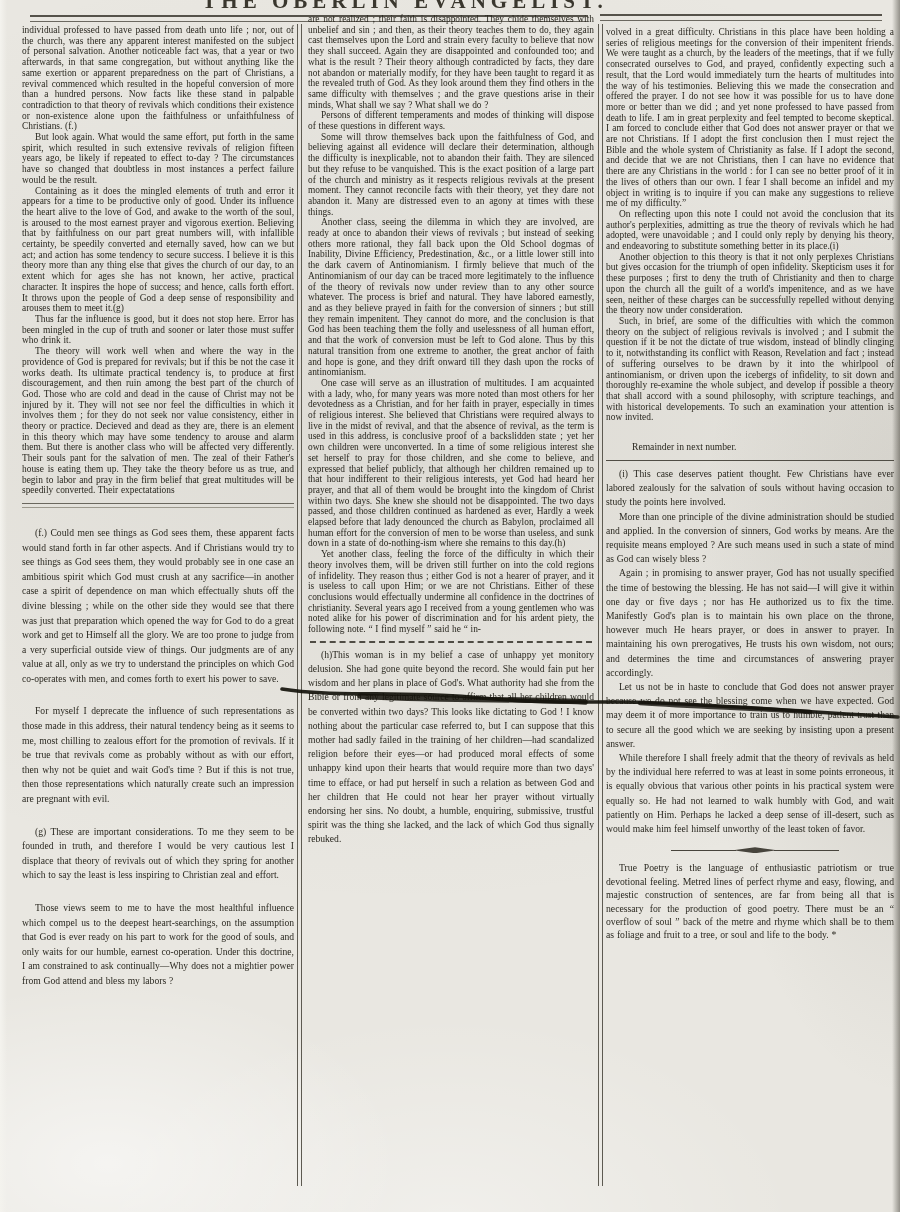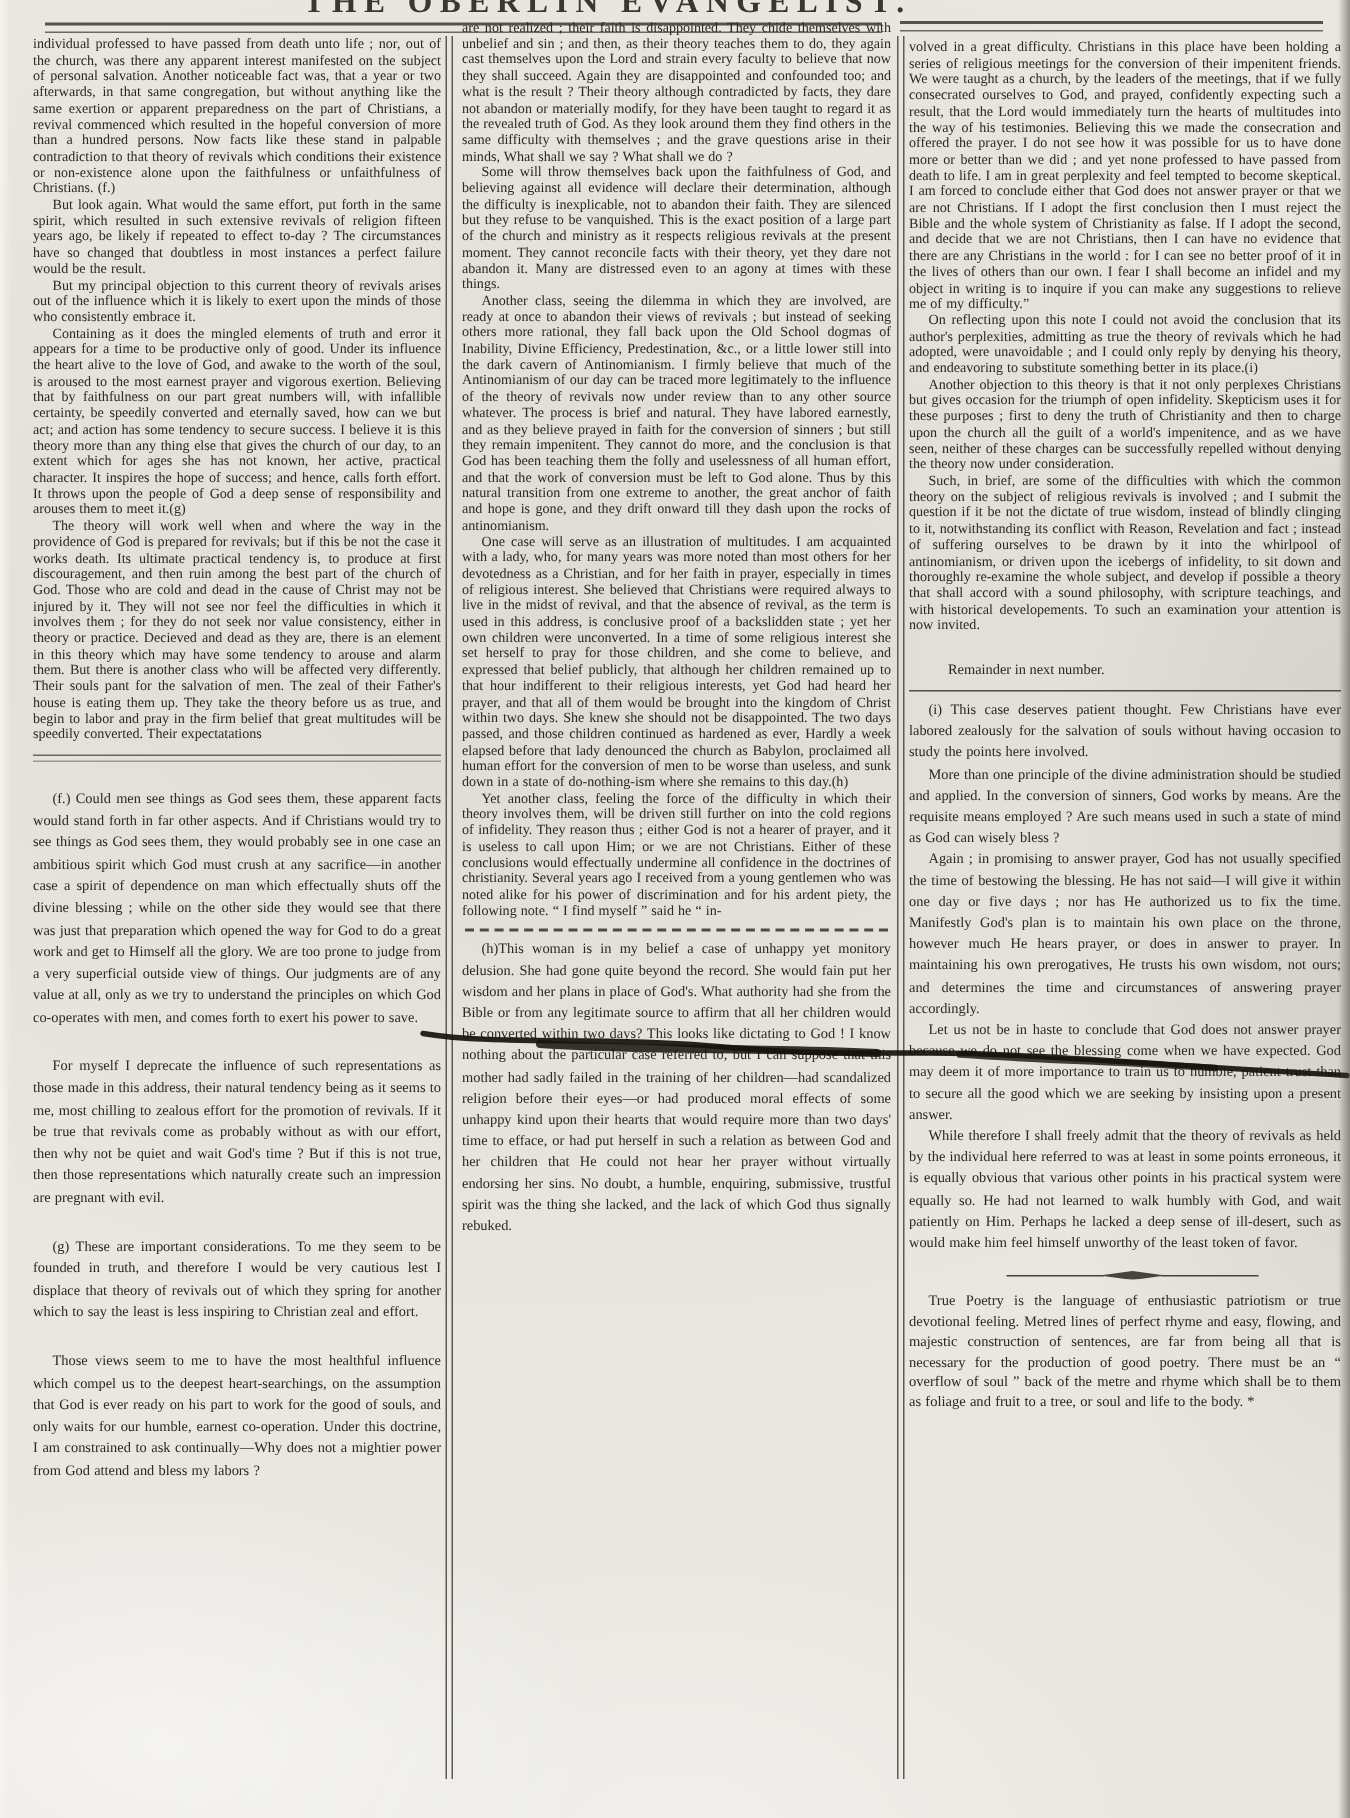--- a/index.html
+++ b/index.html
@@ -71,32 +71,33 @@
   <div class="masthead">THE OBERLIN EVANGELIST.</div>
   <div class="toprule seg-left"></div>
   <div class="toprule seg-right"></div>
 
   <div class="vrule v1"></div>
   <div class="vrule v2"></div>
 
   <div class="col col1">
     <p class="p cont">individual professed to have passed from death unto life ; nor, out of the church, was there any apparent interest manifested on the subject of personal salvation.  Another noticeable fact was, that a year or two afterwards, in that same congregation, but without anything like the same exertion or apparent preparedness on the part of Christians, a revival commenced which resulted in the hopeful conversion of more than a hundred persons.  Now facts like these stand in palpable contradiction to that theory of revivals which conditions their existence or non-existence alone upon the faithfulness or unfaithfulness of Christians. (f.)</p>
     <p class="p">But look again.  What would the same effort, put forth in the same spirit, which resulted in such extensive revivals of religion fifteen years ago, be likely if repeated to effect to-day ?  The circumstances have so changed that doubtless in most instances a perfect failure would be the result.</p>
-    <p class="p">But my principal objection to this current theory of revivals arises out of the influence which it is likely to exert upon the minds of those who consistently embrace it.</p>
     <p class="p">Containing as it does the mingled elements of truth and error it appears for a time to be productive only of good.  Under its influence the heart alive to the love of God, and awake to the worth of the soul, is aroused to the most earnest prayer and vigorous exertion.  Believing that by faithfulness on our part great numbers will, with infallible certainty, be speedily converted and eternally saved, how can we but act; and action has some tendency to secure success.  I believe it is this theory more than any thing else that gives the church of our day, to an extent which for ages she has not known, her active, practical character.  It inspires the hope of success; and hence, calls forth effort.  It throws upon the people of God a deep sense of responsibility and arouses them to meet it.(g)</p>
+    <p class="p">Thus far the influence is good, but it does not stop here.  Error has been mingled in the cup of truth and sooner or later those must suffer who drink it.</p>
     <p class="p">The theory will work well when and where the way in the providence of God is prepared for revivals; but if this be not the case it works death.  Its ultimate practical tendency is, to produce at first discouragement, and then ruin among the best part of the church of God. Those who are cold and dead in the cause of Christ may not be injured by it.  They will not see nor feel the difficulties in which it involves them ; for they do not seek nor value consistency, either in theory or practice.  Decieved and dead as they are, there is an element in this theory which may have some tendency to arouse and alarm them.  But there is another class who will be affected very differently.  Their souls pant for the salvation of men.  The zeal of their Father's house is eating them up.  They take the theory before us as true, and begin to labor and pray in the firm belief that great multitudes will be speedily converted.  Their expectatations</p>
     <div class="fnrule"></div>
     <p class="fn">(f.) Could men see things as God sees them, these apparent facts would stand forth in far other aspects.  And if Christians would try to see things as God sees them, they would probably see in one case an ambitious spirit which God must crush at any sacrifice—in another case a spirit of dependence on man which effectually shuts off the divine blessing ; while on the other side they would see that there was just that preparation which opened the way for God to do a great work and get to Himself all the glory.  We are too prone to judge from a very superficial outside view of things.  Our judgments are of any value at all, only as we try to understand the principles on which God co-operates with men, and comes forth to exert his power to save.</p>
     <p class="fn">For myself I deprecate the influence of such representations as those made in this address, their natural tendency being as it seems to me, most chilling to zealous effort for the promotion of revivals.  If it be true that revivals come as probably without as with our effort, then why not be quiet and wait God's time ?  But if this is not true, then those representations which naturally create such an impression are pregnant with evil.</p>
     <p class="fn">(g) These are important considerations.  To me they seem to be founded in truth, and therefore I would be very cautious lest I displace that theory of revivals out of which they spring for another which to say the least is less inspiring to Christian zeal and effort.</p>
     <p class="fn">Those views seem to me to have the most healthful influence which compel us to the deepest heart-searchings, on the assumption that God is ever ready on his part to work for the good of souls, and only waits for our humble, earnest co-operation.  Under this doctrine, I am constrained to ask continually—Why does not a mightier power from God attend and bless my labors ?</p>
   </div>
 
   <div class="col col2">
     <p class="p cont">are not realized ; their faith is disappointed.  They chide themselves with unbelief and sin ; and then, as their theory teaches them to do, they again cast themselves upon the Lord and strain every faculty to believe that now they shall succeed.  Again they are disappointed and confounded too; and what is the result ?  Their theory although contradicted by facts, they dare not abandon or materially modify, for they have been taught to regard it as the revealed truth of God.  As they look around them they find others in the same difficulty with themselves ; and the grave questions arise in their minds, What shall we say ?  What shall we do ?</p>
+    <p class="p">Persons of different temperaments and modes of thinking will dispose of these questions in different ways.</p>
     <p class="p">Some will throw themselves back upon the faithfulness of God, and believing against all evidence will declare their determination, although the difficulty is inexplicable, not to abandon their faith.  They are silenced but they refuse to be vanquished.  This is the exact position of a large part of the church and ministry as it respects religious revivals at the present moment.  They cannot reconcile facts with their theory, yet they dare not abandon it.  Many are distressed even to an agony at times with these things.</p>
     <p class="p">Another class, seeing the dilemma in which they are involved, are ready at once to abandon their views of revivals ; but instead of seeking others more rational, they fall back upon the Old School dogmas of Inability, Divine Efficiency, Predestination, &amp;c., or a little lower still into the dark cavern of Antinomianism.  I firmly believe that much of the Antinomianism of our day can be traced more legitimately to the influence of the theory of revivals now under review than to any other source whatever.  The process is brief and natural.  They have labored earnestly, and as they believe prayed in faith for the conversion of sinners ; but still they remain impenitent.  They cannot do more, and the conclusion is that God has been teaching them the folly and uselessness of all human effort, and that the work of conversion must be left to God alone.  Thus by this natural transition from one extreme to another, the great anchor of faith and hope is gone, and they drift onward till they dash upon the rocks of antinomianism.</p>
     <p class="p">One case will serve as an illustration of multitudes.  I am acquainted with a lady, who, for many years was more noted than most others for her devotedness as a Christian, and for her faith in prayer, especially in times of religious interest.  She believed that Christians were required always to live in the midst of revival, and that the absence of revival, as the term is used in this address, is conclusive proof of a backslidden state ; yet her own children were unconverted.  In a time of some religious interest she set herself to pray for those children, and she come to believe, and expressed that belief publicly, that although her children remained up to that hour indifferent to their religious interests, yet God had heard her prayer, and that all of them would be brought into the kingdom of Christ within two days. She knew she should not be disappointed.  The two days passed, and those children continued as hardened as ever,  Hardly a week elapsed before that lady denounced the church as Babylon, proclaimed all human effort for the conversion of men to be worse than useless, and sunk down in a state of do-nothing-ism where she remains to this day.(h)</p>
     <p class="p">Yet another class, feeling the force of the difficulty in which their theory involves them, will be driven still further on into the cold regions of infidelity.  They reason thus ; either God is not a hearer of prayer, and it is useless to call upon Him; or we are not Christians.  Either of these conclusions would effectually undermine all confidence in the doctrines of christianity.  Several years ago I received from a young gentlemen who was noted alike for his power of discrimination and for his ardent piety, the following note.  “ I find myself ” said he “ in-</p>
     <div class="fnrule dashed"></div>
     <p class="fn">(h)This woman is in my belief a case of unhappy yet monitory delusion.  She had gone quite beyond the record.  She would fain put her wisdom and her plans in place of God's.  What authority had she from the Bible or from any legitimate source to affirm that all her children would be converted within two days?  This looks like dictating to God !  I know nothing about the particular case referred to, but I can suppose that this mother had sadly failed in the training of her children—had scandalized religion before their eyes—or had produced moral effects of some unhappy kind upon their hearts that would require more than two days' time to efface, or had put herself in such a relation as between God and her children that He could not hear her prayer without virtually endorsing her sins.  No doubt, a humble, enquiring, submissive, trustful spirit was the thing she lacked, and the lack of which God thus signally rebuked.</p>
   </div>
 
   <div class="col col3">
     <p class="p cont">volved in a great difficulty.  Christians in this place have been holding a series of religious meetings for the conversion of their impenitent friends.  We were taught as a church, by the leaders of the meetings, that if we fully consecrated ourselves to God, and prayed, confidently expecting such a result, that the Lord would immediately turn the hearts of multitudes into the way of his testimonies.  Believing this we made the consecration and offered the prayer.  I do not see how it was possible for us to have done more or better than we did ; and yet none professed to have passed from death to life.  I am in great perplexity and feel tempted to become skeptical.  I am forced to conclude either that God does not answer prayer or that we are not Christians.  If I adopt the first conclusion then I must reject the Bible and the whole system of Christianity as false.  If I adopt the second, and decide that we are not Christians, then I can have no evidence that there are any Christians in the world : for I can see no better proof of it in the lives of others than our own.  I fear I shall become an infidel and my object in writing is to inquire if you can make any suggestions to relieve me of my difficulty.”</p>

